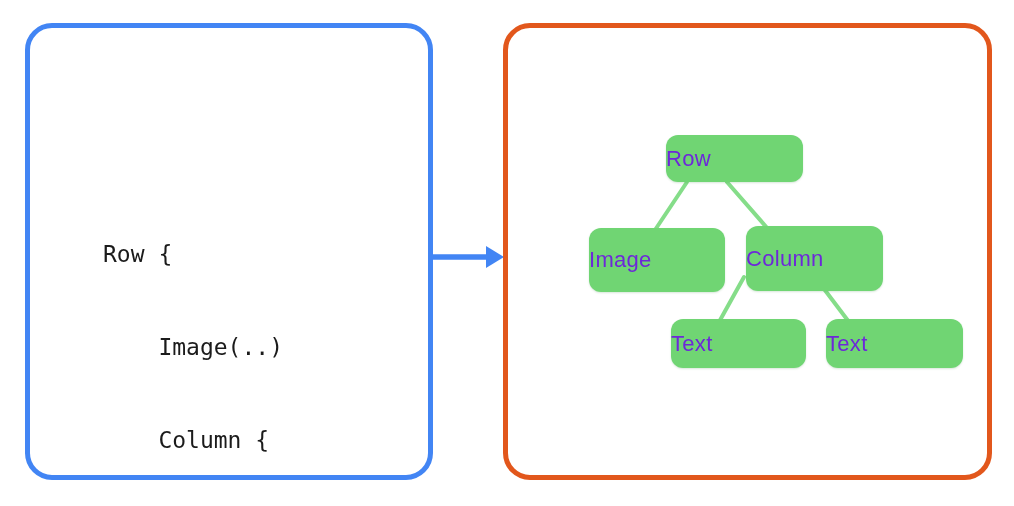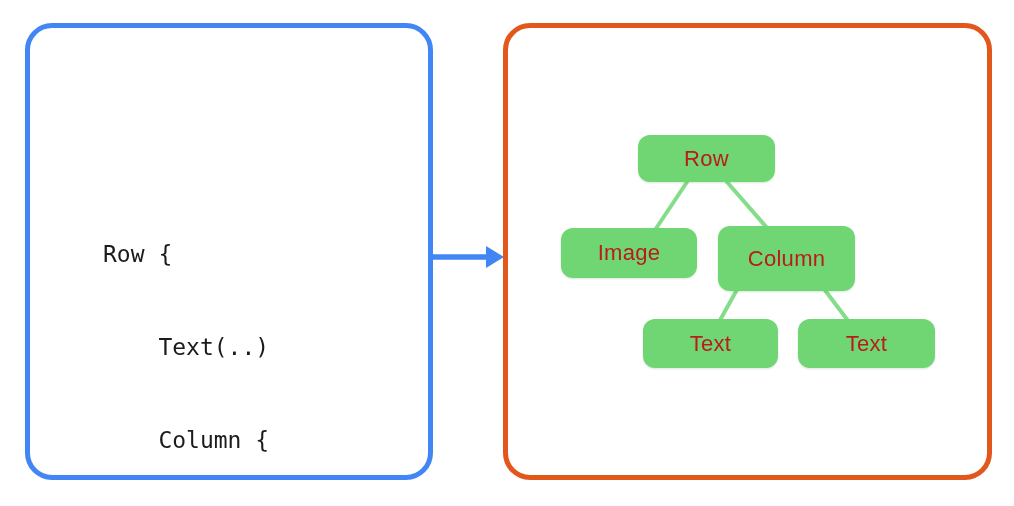--- a/index.html
+++ b/index.html
@@ -55,43 +55,44 @@
   }
   .arrow-stem {
     stroke-width: 5.5;
   }
   .node {
     position: absolute;
     background: #70D573;
     border-radius: 12px;
     display: flex;
     align-items: center;
-    justify-content: center;
-    color: #b91c1c;
+    justify-content: flex-start;
+    color: #6d28d9;
     font-size: 22px;
     font-weight: 500;
     letter-spacing: 0.3px;
     box-shadow: 0 1px 2px rgba(40, 120, 50, 0.18);
+    margin-left: 28px;
   }
   #node-row    { left: 638px; top: 135px; width: 137px; height: 47px; }
-  #node-image  { left: 561px; top: 228px; width: 136px; height: 50px; }
+  #node-image  { left: 561px; top: 228px; width: 136px; height: 64px; }
   #node-column { left: 718px; top: 226px; width: 137px; height: 65px; }
   #node-text-1 { left: 643px; top: 319px; width: 135px; height: 49px; }
   #node-text-2 { left: 798px; top: 319px; width: 137px; height: 49px; }
 </style>
 </head>
 <body>
 
 <div id="stage">
 
   <div class="panel" id="code-panel"></div>
 
   <div class="code">
     <div class="code-line">Row {</div>
-    <div class="code-line">    Text(..)</div>
+    <div class="code-line">    Image(..)</div>
     <div class="code-line">    Column {</div>
     
     
     
     
   </div>
 
   <svg class="overlay" width="1014" height="506">
     <line class="arrow-stem" x1="433" y1="257" x2="488" y2="257" stroke="#4285F4"></line>
     <polygon points="486,246 504,257 486,268" fill="#4285F4"></polygon>

